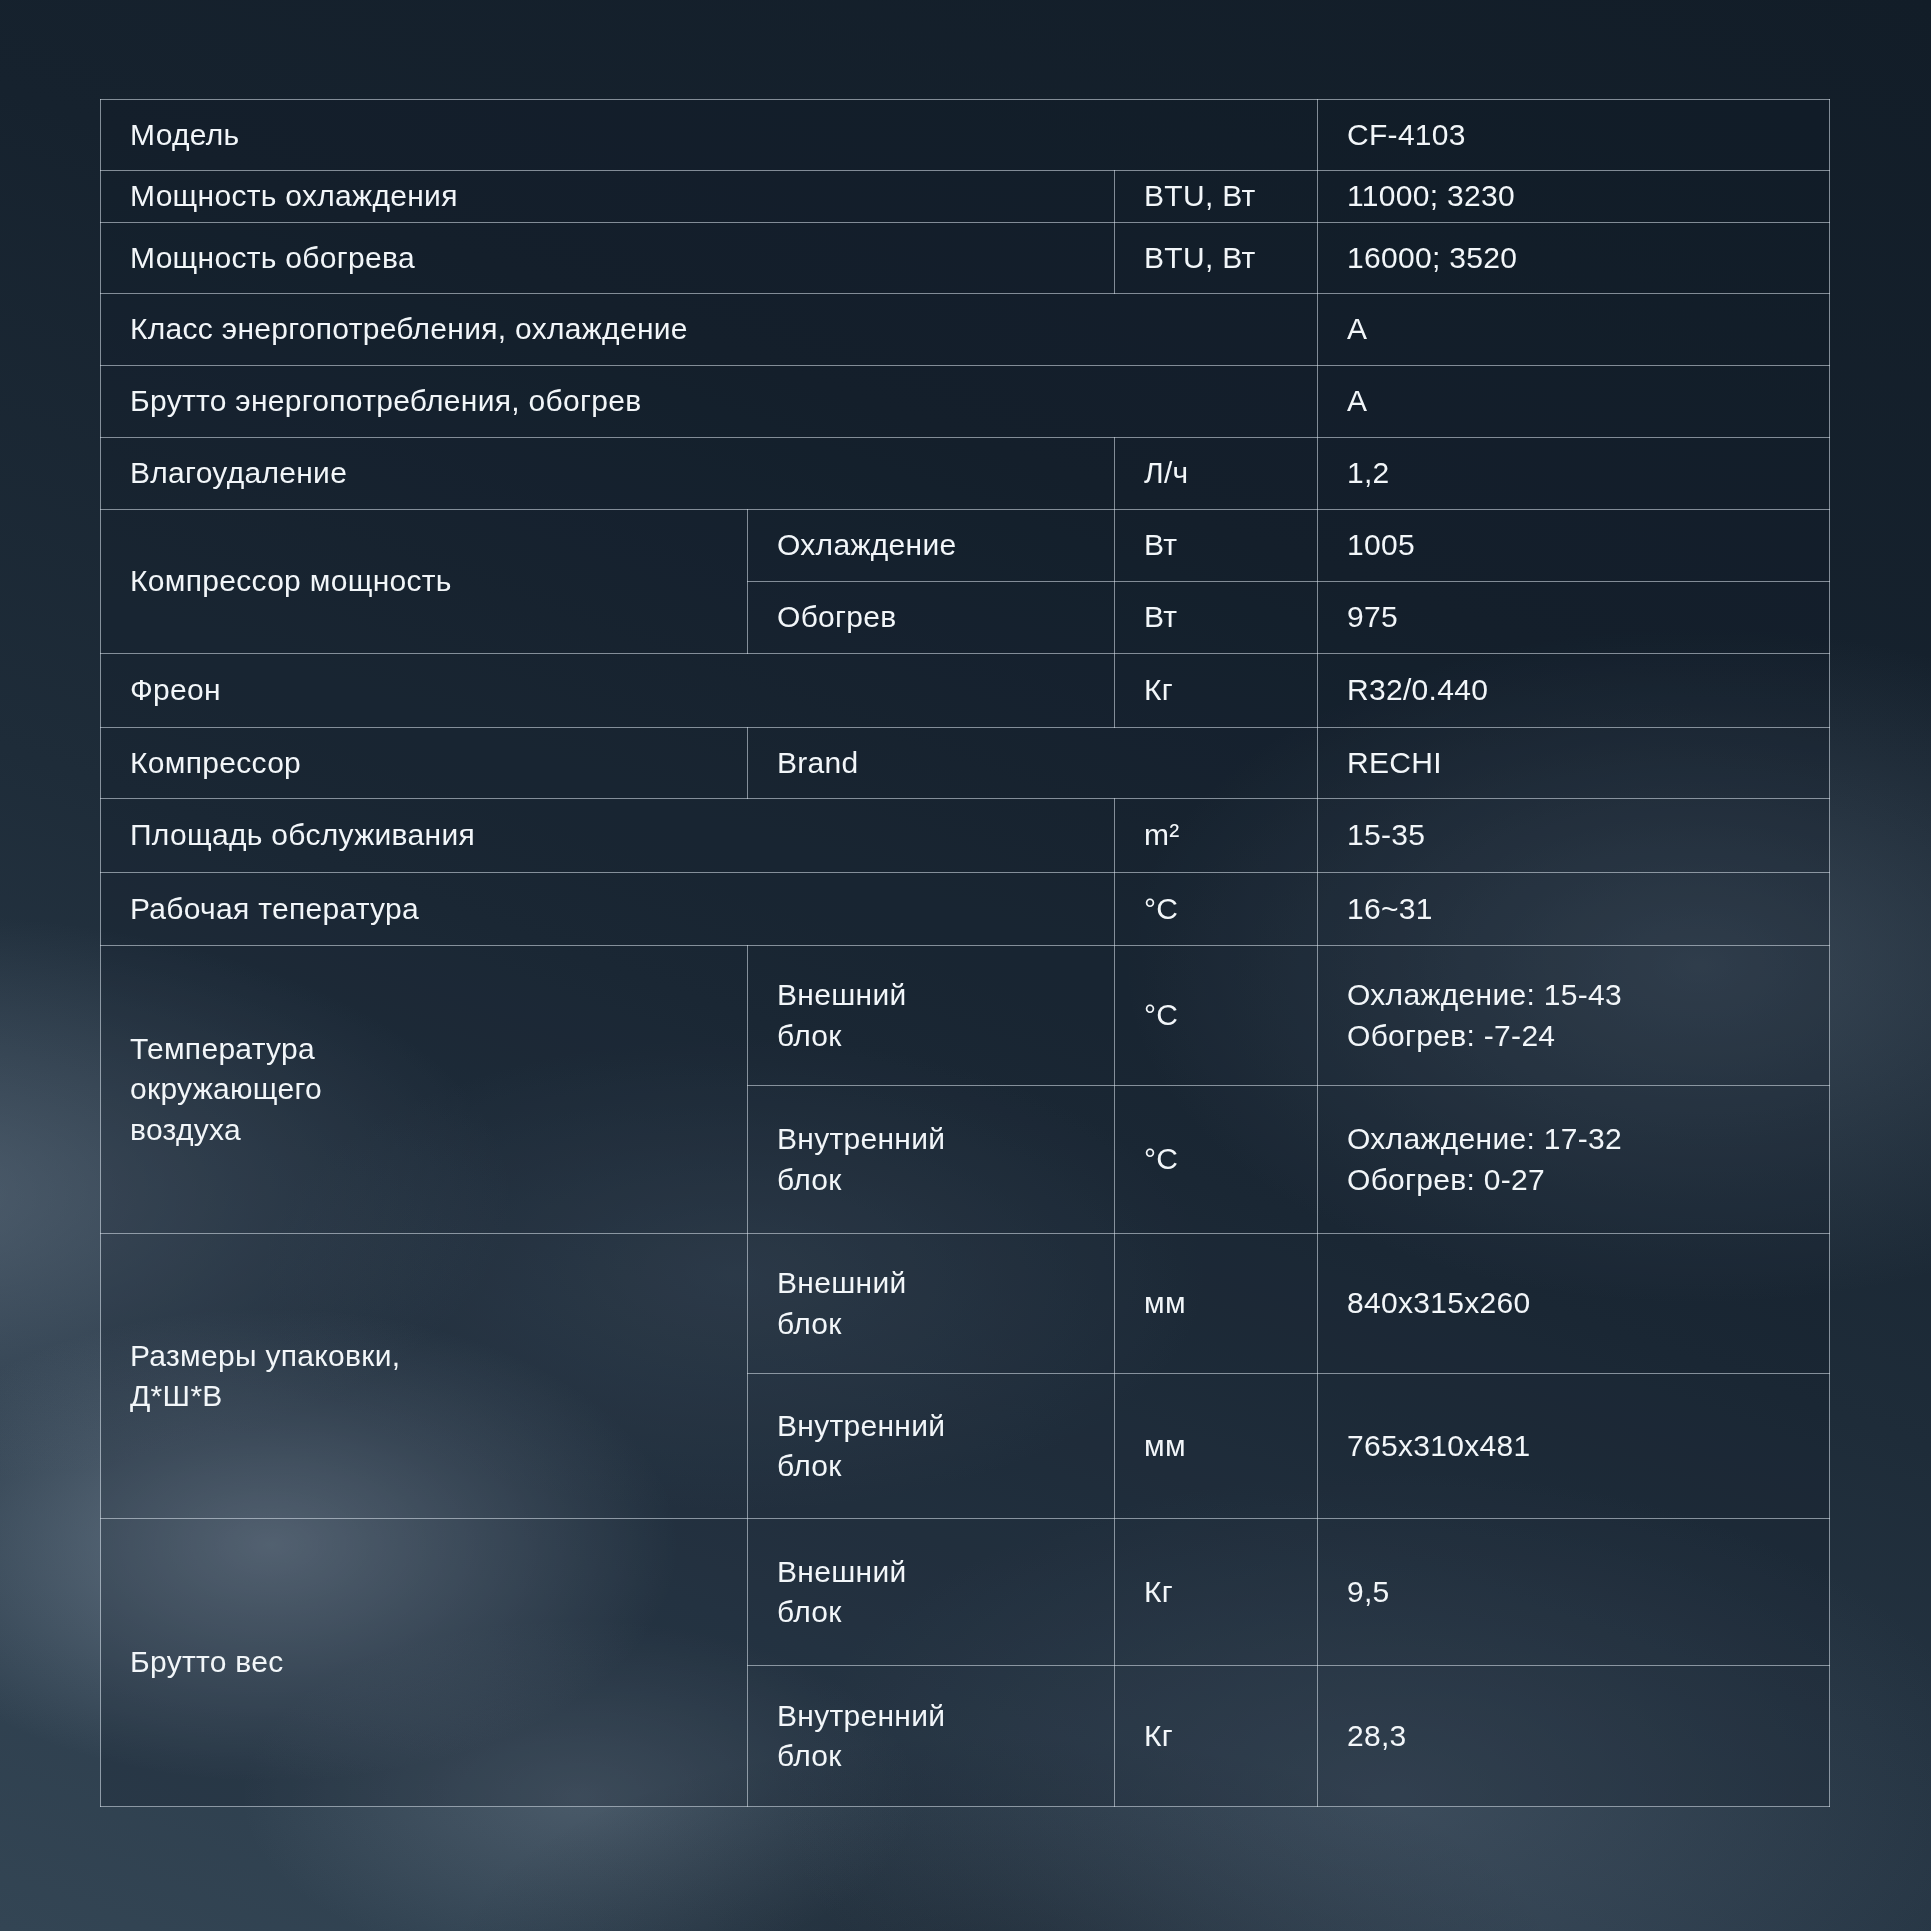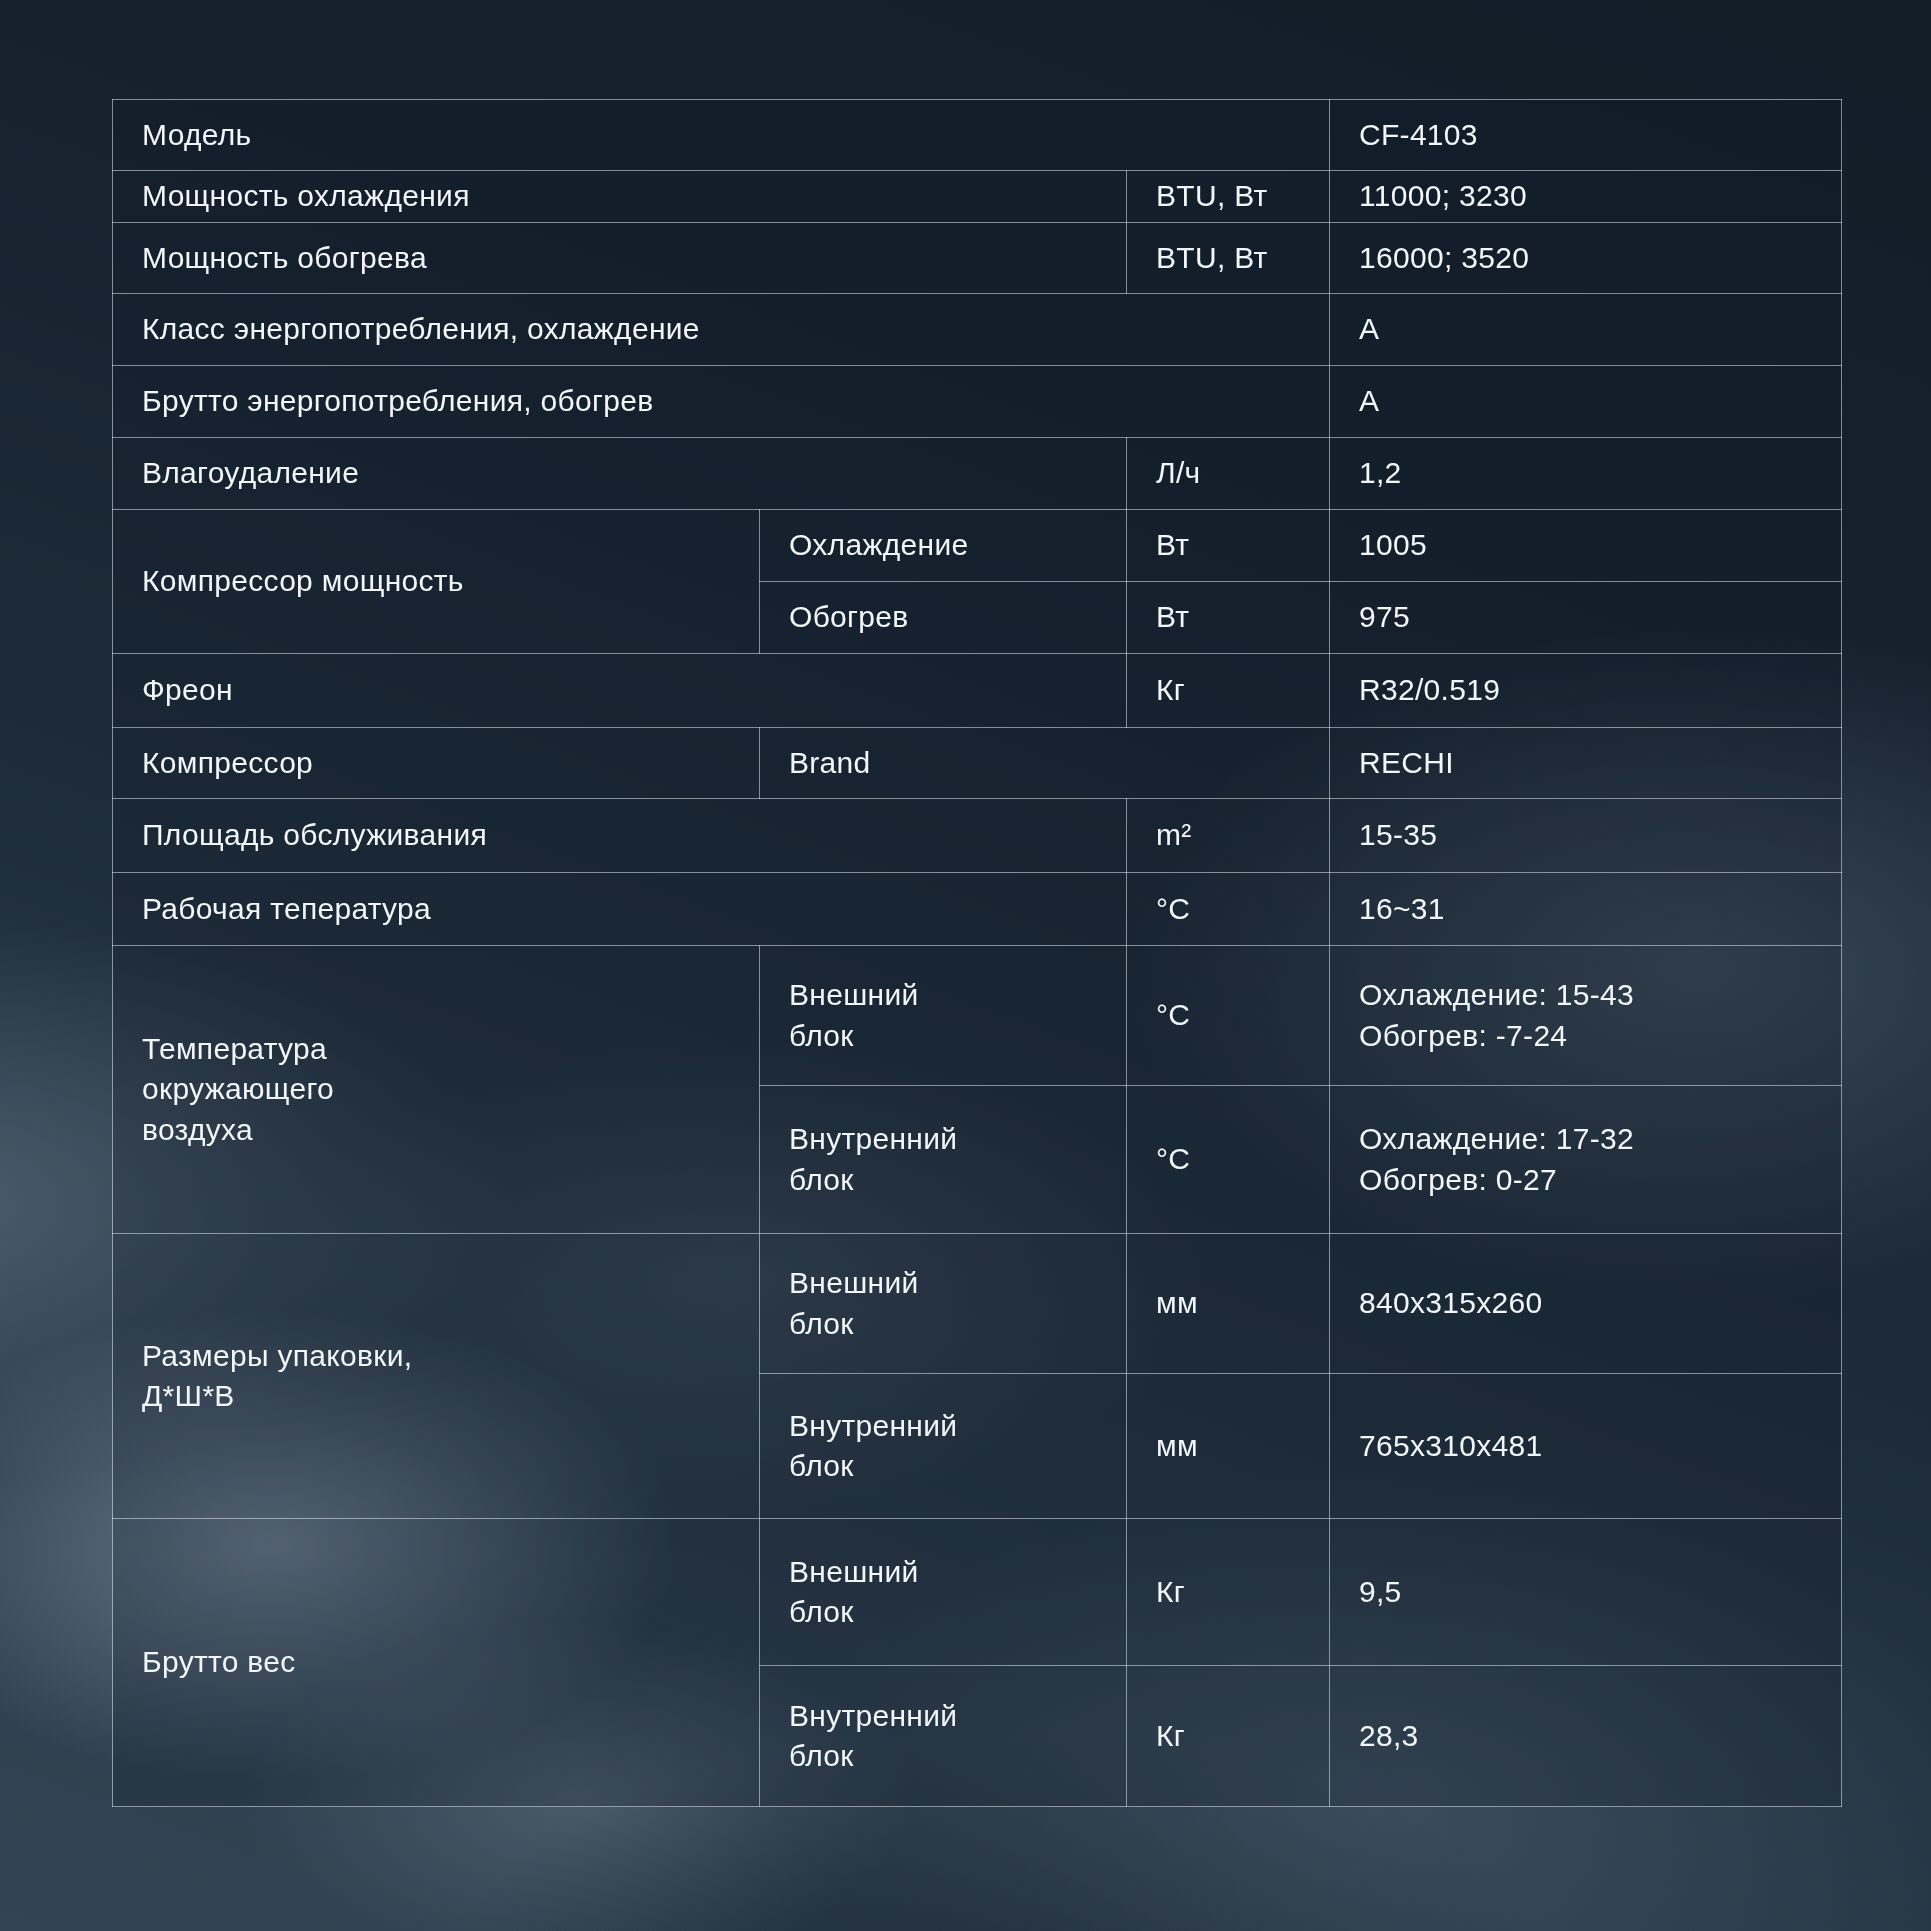--- a/index.html
+++ b/index.html
@@ -17,21 +17,21 @@
       radial-gradient(869px 406px at -5% 62%, rgba(125,141,158,0.45), rgba(125,141,158,0) 70%),
       radial-gradient(821px 483px at 88% 50%, rgba(110,128,146,0.38), rgba(110,128,146,0) 70%),
       radial-gradient(869px 463px at 72% 93%, rgba(100,117,135,0.32), rgba(100,117,135,0) 70%),
       radial-gradient(676px 338px at 38% 66%, rgba(96,112,130,0.28), rgba(96,112,130,0) 70%),
       radial-gradient(772px 328px at 52% 102%, rgba(8,14,22,0.38), rgba(8,14,22,0) 72%),
       radial-gradient(483px 251px at 30% 93%, rgba(139,154,169,0.30), rgba(139,154,169,0) 70%),
       linear-gradient(200deg, #121d28 0%, #16222e 30%, #1e2c39 55%, #2a3a49 78%, #334554 100%);
   }
   table.spec-table {
     position: absolute;
-    left: 112px;
+    left: 100px;
     top: 99px;
     width: 1728px;
     border-collapse: collapse;
     table-layout: fixed;
     border-radius: 28px;
   }
   .spec-table td {
     border: 1.4px solid var(--border_color);
     background: var(--cell_fill);
     color: var(--text_color);
@@ -90,21 +90,21 @@
       <td>1005</td>
     </tr>
     <tr style="height:72px">
       <td>Обогрев</td>
       <td>Вт</td>
       <td>975</td>
     </tr>
     <tr style="height:74px">
       <td colspan="2">Фреон</td>
       <td>Кг</td>
-      <td>R32/0.519</td>
+      <td>R32/0.440</td>
     </tr>
     <tr style="height:71px">
       <td>Компрессор</td>
       <td colspan="2">Brand</td>
       <td>RECHI</td>
     </tr>
     <tr style="height:74px">
       <td colspan="2">Площадь обслуживания</td>
       <td>m²</td>
       <td>15-35</td>

